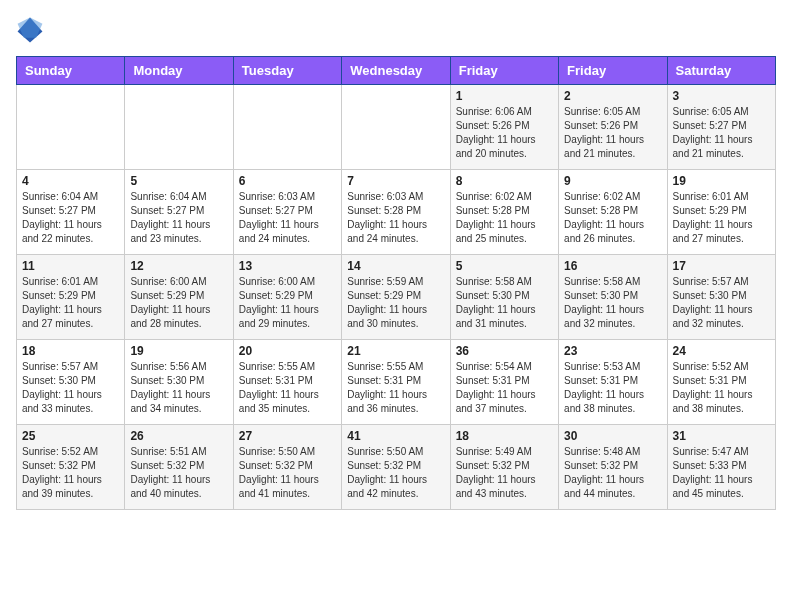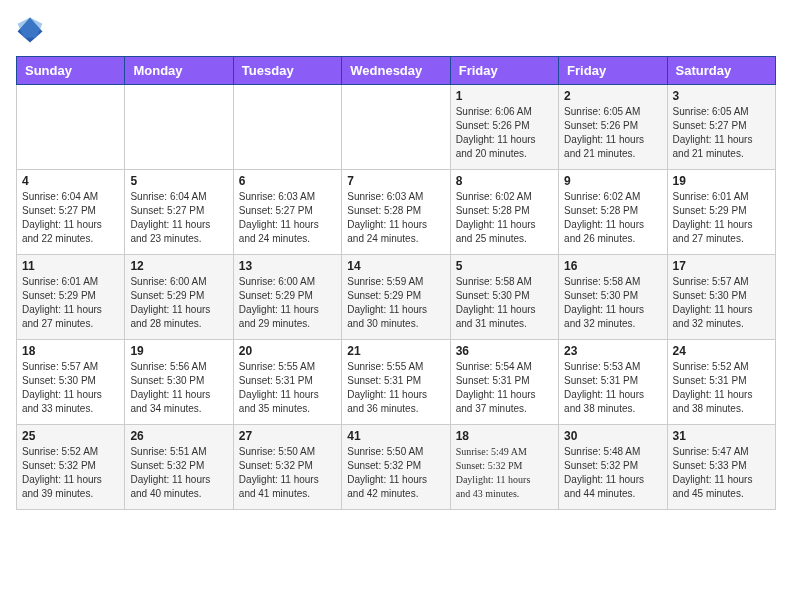--- a/index.html
+++ b/index.html
@@ -318,21 +318,21 @@
         </td>
         <td>
           <span class="day-number">41</span>
           <div class="day-info" style="white-space: pre-line;">Sunrise: 5:50 AM
 Sunset: 5:32 PM
 Daylight: 11 hours
 and 42 minutes.</div>
         </td>
         <td>
           <span class="day-number">18</span>
-          <div class="day-info" style="white-space: pre-line; font-family: Liberation Serif, serif;">Sunrise: 5:49 AM
+          <div class="day-info" style="white-space: pre-line;">Sunrise: 5:49 AM
 Sunset: 5:32 PM
 Daylight: 11 hours
 and 43 minutes.</div>
         </td>
         <td>
           <span class="day-number">30</span>
           <div class="day-info" style="white-space: pre-line;">Sunrise: 5:48 AM
 Sunset: 5:32 PM
 Daylight: 11 hours
 and 44 minutes.</div>

